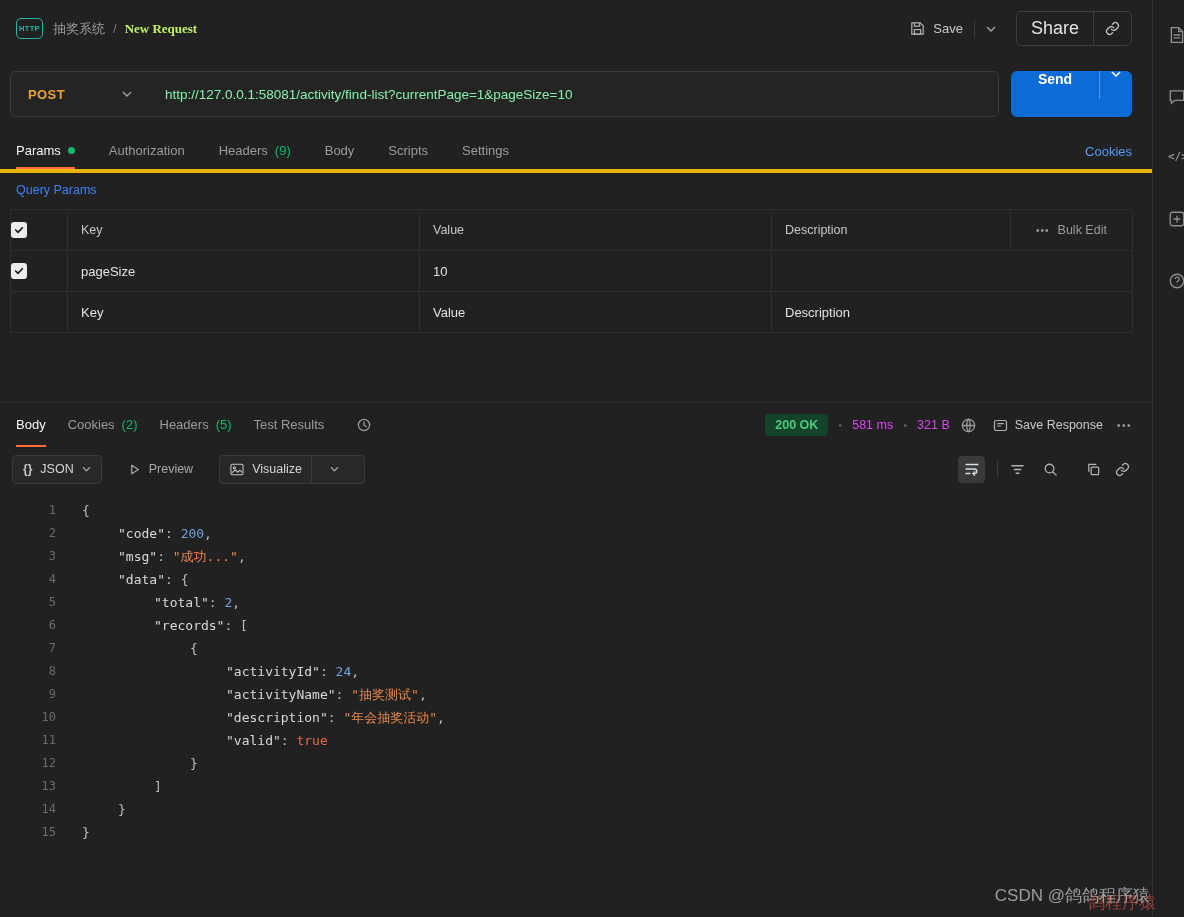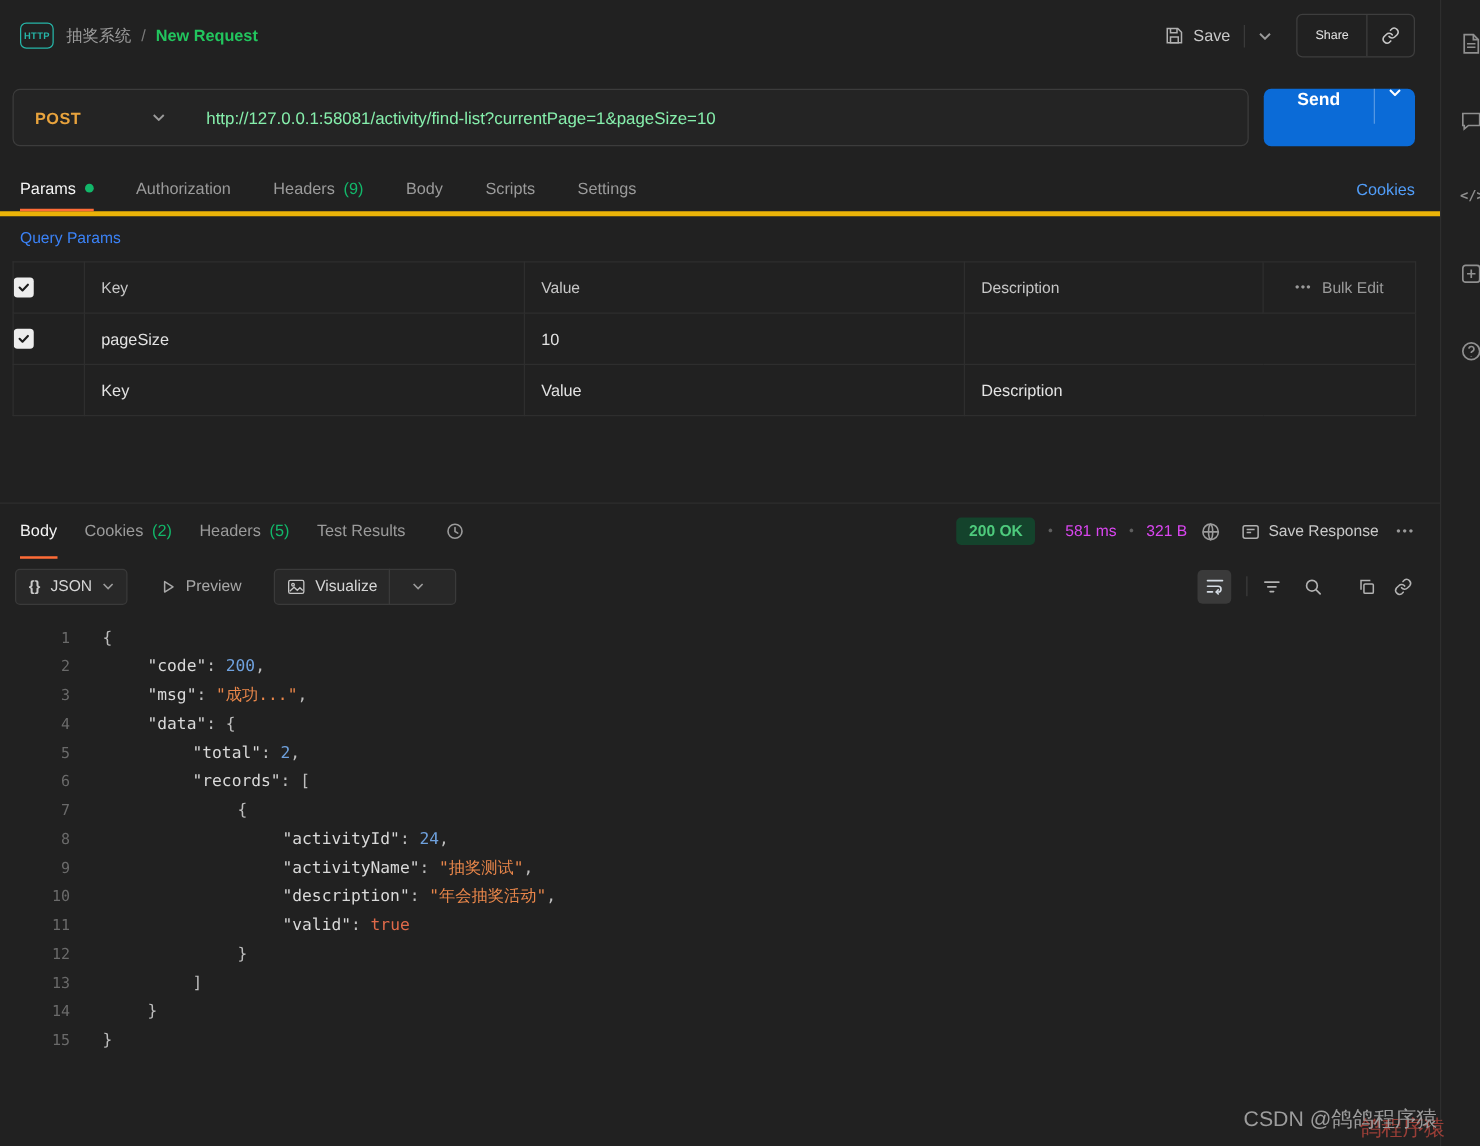--- a/index.html
+++ b/index.html
@@ -15,26 +15,26 @@
 
   
   .topbar { height:57px; display:flex; align-items:center; padding:0 20px 0 16px; }
   .http-logo {
     width:27px; height:21px; border:1.5px solid #26b5a8; border-radius:5px;
     color:#26b5a8; font-size:7.5px; font-weight:bold; letter-spacing:.3px;
     display:inline-flex; align-items:center; justify-content:center; margin-right:10px; flex:none;
   }
   .crumb { color:#9b9b9b; font-size:13px; cursor:pointer; }
   .crumb-sep { color:#7a7a7a; margin:0 8px; font-size:13px; }
-  .crumb-title { color:#22c55e; font-size:13px; font-weight:700; }
+  .crumb-title { color:#bef264; font-size:13px; font-weight:700;font-family:Liberation Serif, serif; }
   .spacer { flex:1; }
   .save-group { display:flex; align-items:center; gap:8px; color:#c9c9c9; font-size:13px; cursor:pointer; }
   .vdiv { width:1px; height:18px; background:#3a3a3a; margin:0 11px; }
   .chev-btn { display:flex; align-items:center; margin-right:20px; cursor:pointer; }
-  .share-btn { display:flex; align-items:center; border:1px solid #3e3e3e; border-radius:5px; height:35px; color:#e3e3e3; font-size:10px; cursor:pointer; overflow:hidden; }
+  .share-btn { display:flex; align-items:center; border:1px solid #3e3e3e; border-radius:5px; height:35px; color:#e3e3e3; font-size:18px; cursor:pointer; overflow:hidden; }
   .share-text { padding:0 14px; }
   .share-sep { width:1px; height:35px; background:#3e3e3e; }
   .share-icon { padding:0 11px; display:flex; align-items:center; }
 
   
   .req-row { margin:14px 20px 0 10px; display:flex; gap:12px; }
   .url-box { flex:1; height:46px; border:1px solid #3c3c3c; border-radius:6px; background:#242424; display:flex; align-items:center; }
   .method-select { width:138px; flex:none; display:flex; align-items:center; justify-content:space-between; padding:0 17px; cursor:pointer; }
   .method-label { color:#e8a33d; font-weight:700; font-size:13px; letter-spacing:.4px; }
   .url-input { flex:1; background:transparent; border:none; outline:none; color:#86efac; font-size:13.5px; font-family:"Liberation Sans", sans-serif; padding:0 14px 0 16px; }

